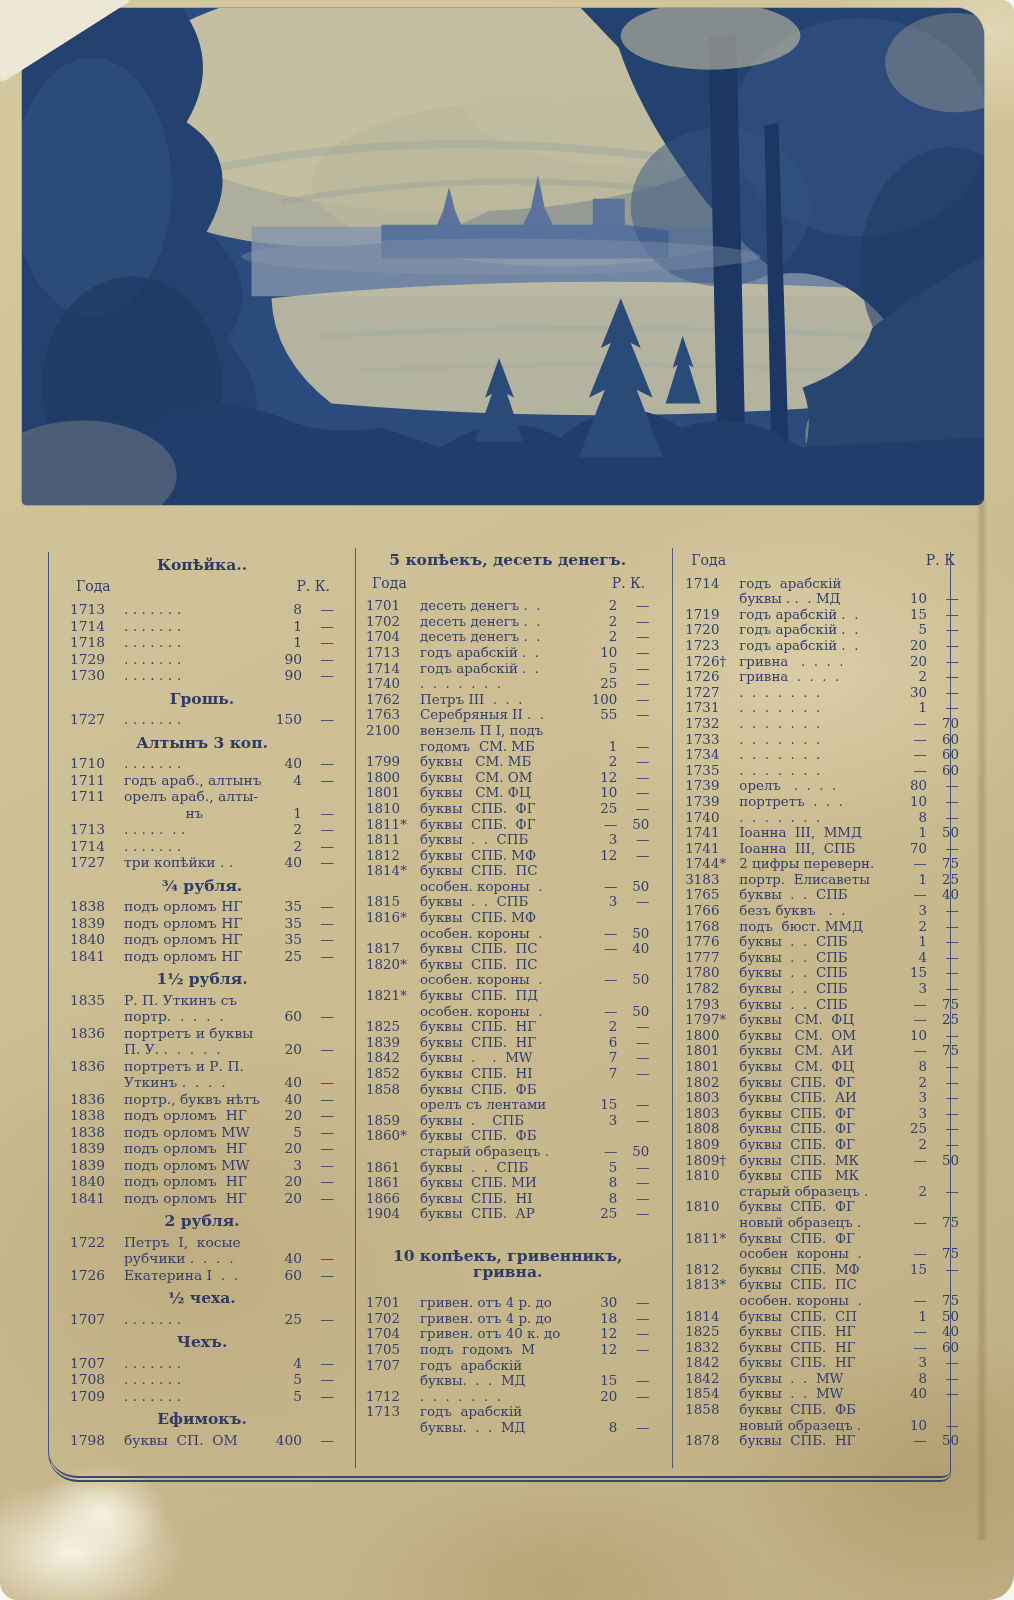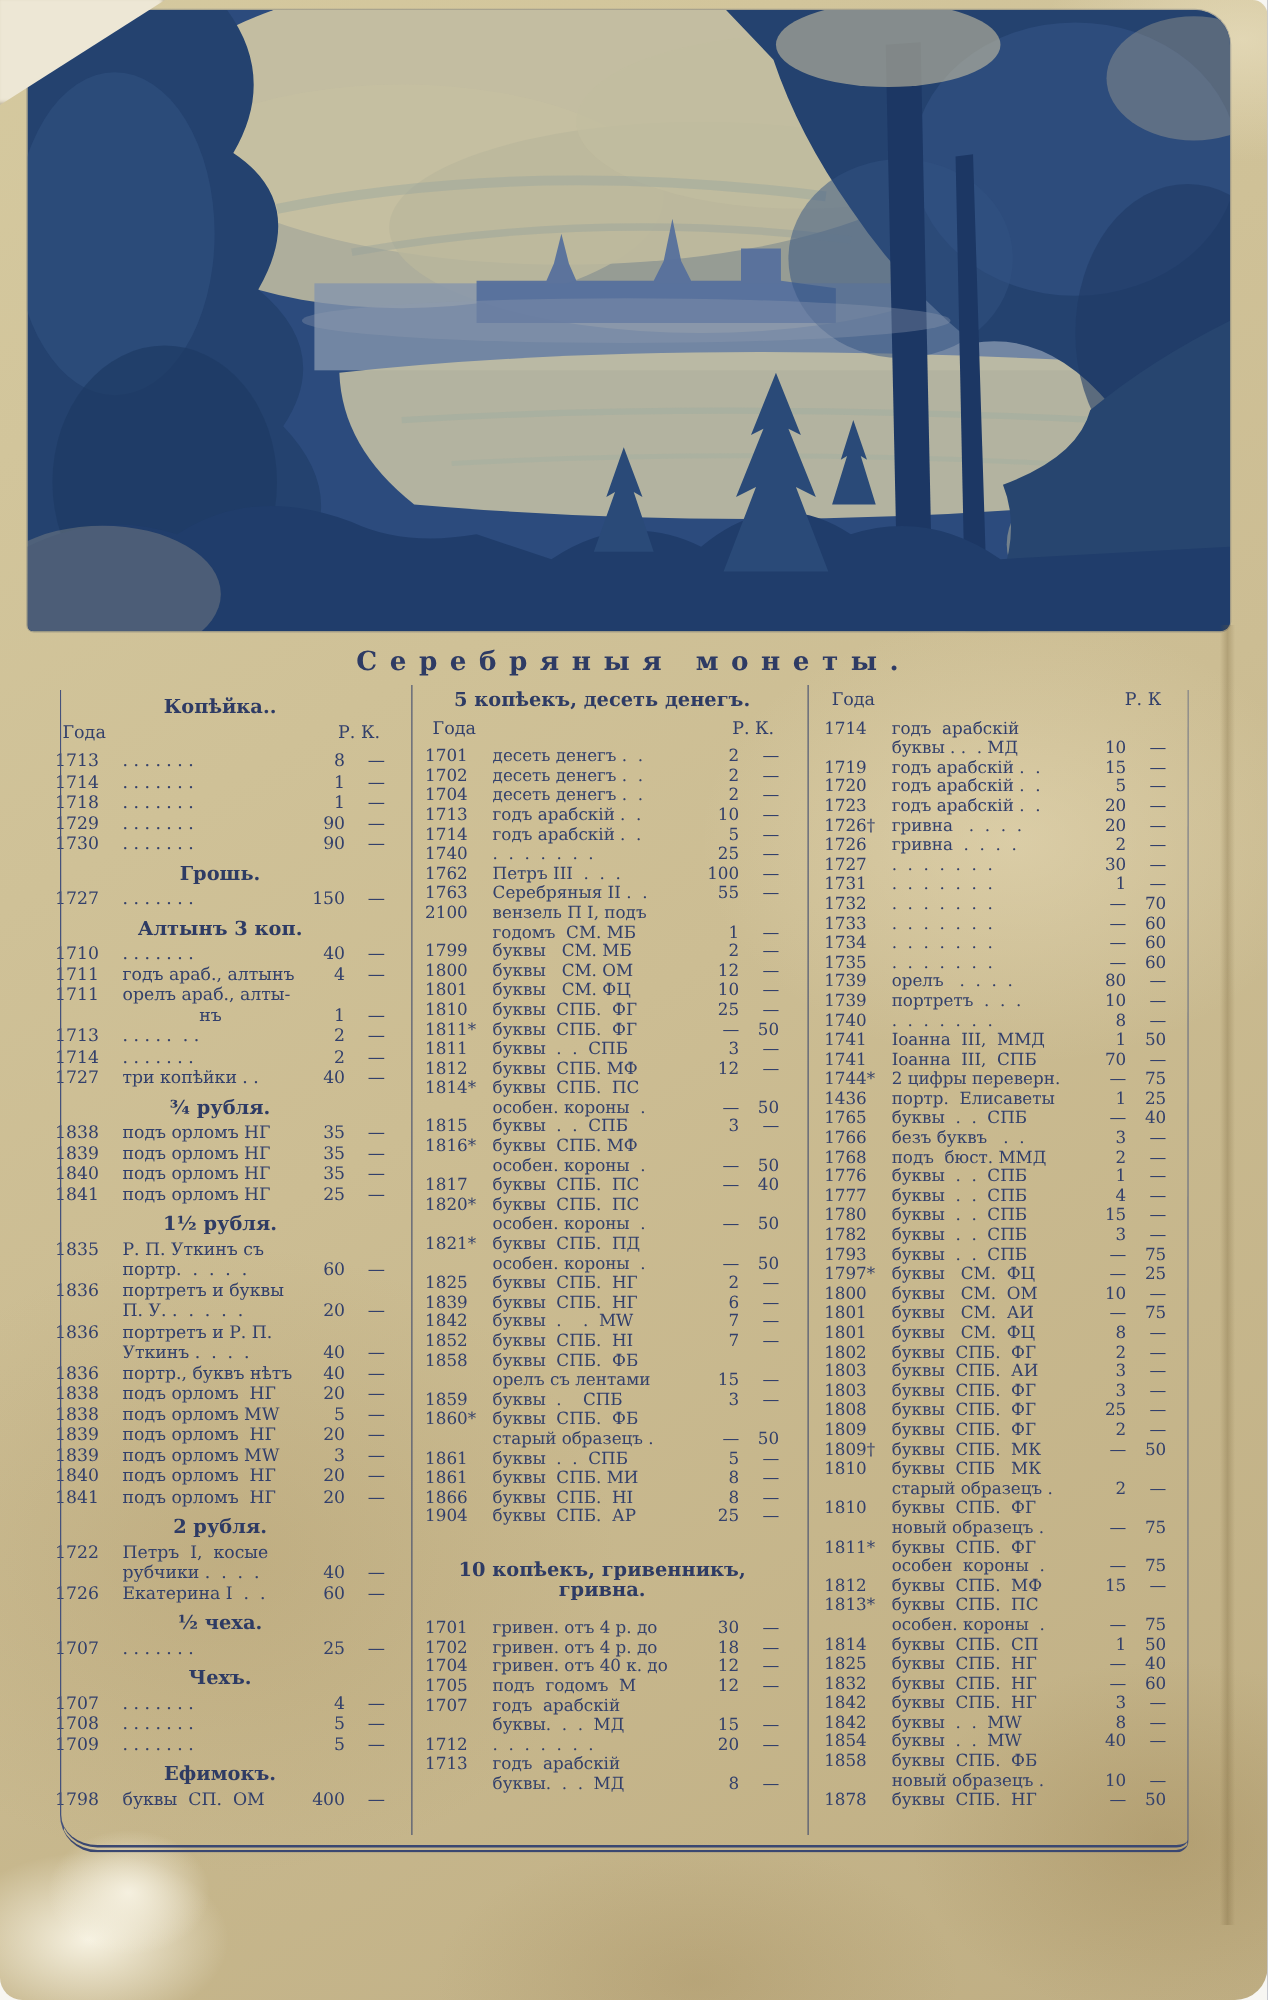--- a/index.html
+++ b/index.html
@@ -22,21 +22,21 @@
         clip-path:polygon(0 0,100% 0,0 100%);box-shadow:inset -2px -2px 3px rgba(120,100,60,.4);}
   .crease{position:absolute;right:26px;top:500px;bottom:60px;width:12px;
         background:linear-gradient(90deg,transparent,rgba(110,90,50,.28),transparent);}
   .worn{position:absolute;left:38px;bottom:36px;width:130px;height:100px;
         background:radial-gradient(closest-side,rgba(250,246,232,.85),transparent);}
   .title{position:absolute;top:516px;left:0;width:100%;text-align:center;
          font-size:21px;font-weight:bold;letter-spacing:10px;color:#2e3b64;}
   .frame{position:absolute;left:48px;top:552px;width:901px;height:924px;
          border-left:1px solid #44517c;border-right:1px solid #44517c;
          border-bottom:6px double #3a4771;border-radius:0 0 10px 30px;pointer-events:none;}
-  .cols{position:absolute;left:36px;top:548px;width:899px;height:920px;display:flex;gap:17px;}
+  .cols{position:absolute;left:62px;top:548px;width:899px;height:920px;display:flex;gap:17px;}
   .col{box-sizing:border-box;overflow:hidden;}
   .col1{width:287px;padding:2px 4px 0 8px;font-size:13.8px;line-height:16.5px;}
   .col2{width:312px;padding:2px 6px 0 10px;font-size:13.4px;line-height:15.6px;border-left:1px solid rgba(52,66,108,.8);}
   .col3{width:300px;padding:2px 2px 0 12px;font-size:13.4px;line-height:15.6px;border-left:1px solid rgba(52,66,108,.8);}
   .sec-title{text-align:center;font-weight:bold;font-size:15.5px;margin:7px 0 4px;color:#2e3b64;}
   .col2 .sec-block:first-child .sec-title{margin:2px 0 8px;}
   .col2 .sec-block:nth-child(2) .sec-title{margin:26px 0 0;}
   .col2 .sec-block:nth-child(2) .sec-title + .sec-title{margin:0 0 16px;}
   .hdr{display:flex;justify-content:space-between;font-size:14px;margin:3px 0 7px;padding:0 4px 0 6px;}
   .row{display:flex;align-items:flex-end;}
@@ -97,21 +97,20 @@
       <ellipse cx="60" cy="470" rx="95" ry="55" fill="#cfc19c" opacity="0.25"></ellipse>
       <ellipse cx="935" cy="55" rx="70" ry="50" fill="#cfc19c" opacity="0.3"></ellipse>
       <ellipse cx="480" cy="250" rx="260" ry="18" fill="#8f9cae" opacity="0.35"></ellipse>
     </svg>
   </div>
 
   <div class="tear"></div>
   <div class="crease"></div>
   <div class="worn"></div>
 
-  <div class="title">Серебряныя монеты.</div>
 
   <div class="cols">
     <div class="col col1">
         <div class="sec-block">
           <div class="sec-title">Копѣйка..</div>
           <div class="hdr">
             <div class="">Года</div>
             <div class="">Р. К.</div>
           </div>
           <div class="row">
@@ -896,21 +895,21 @@
           </div>
           <div class="row">
             <div class="year">1744*</div>
             <div class="desc">
               <div class="">2 цифры переверн.</div>
             </div>
             <div class="pr">—</div>
             <div class="pk">75</div>
           </div>
           <div class="row">
-            <div class="year">1436</div>
+            <div class="year">3183</div>
             <div class="desc">
               <div class="">портр.  Елисаветы</div>
             </div>
             <div class="pr">1</div>
             <div class="pk">25</div>
           </div>
           <div class="row">
             <div class="year">1765</div>
             <div class="desc">
               <div class="">буквы  .  .  СПБ</div>

